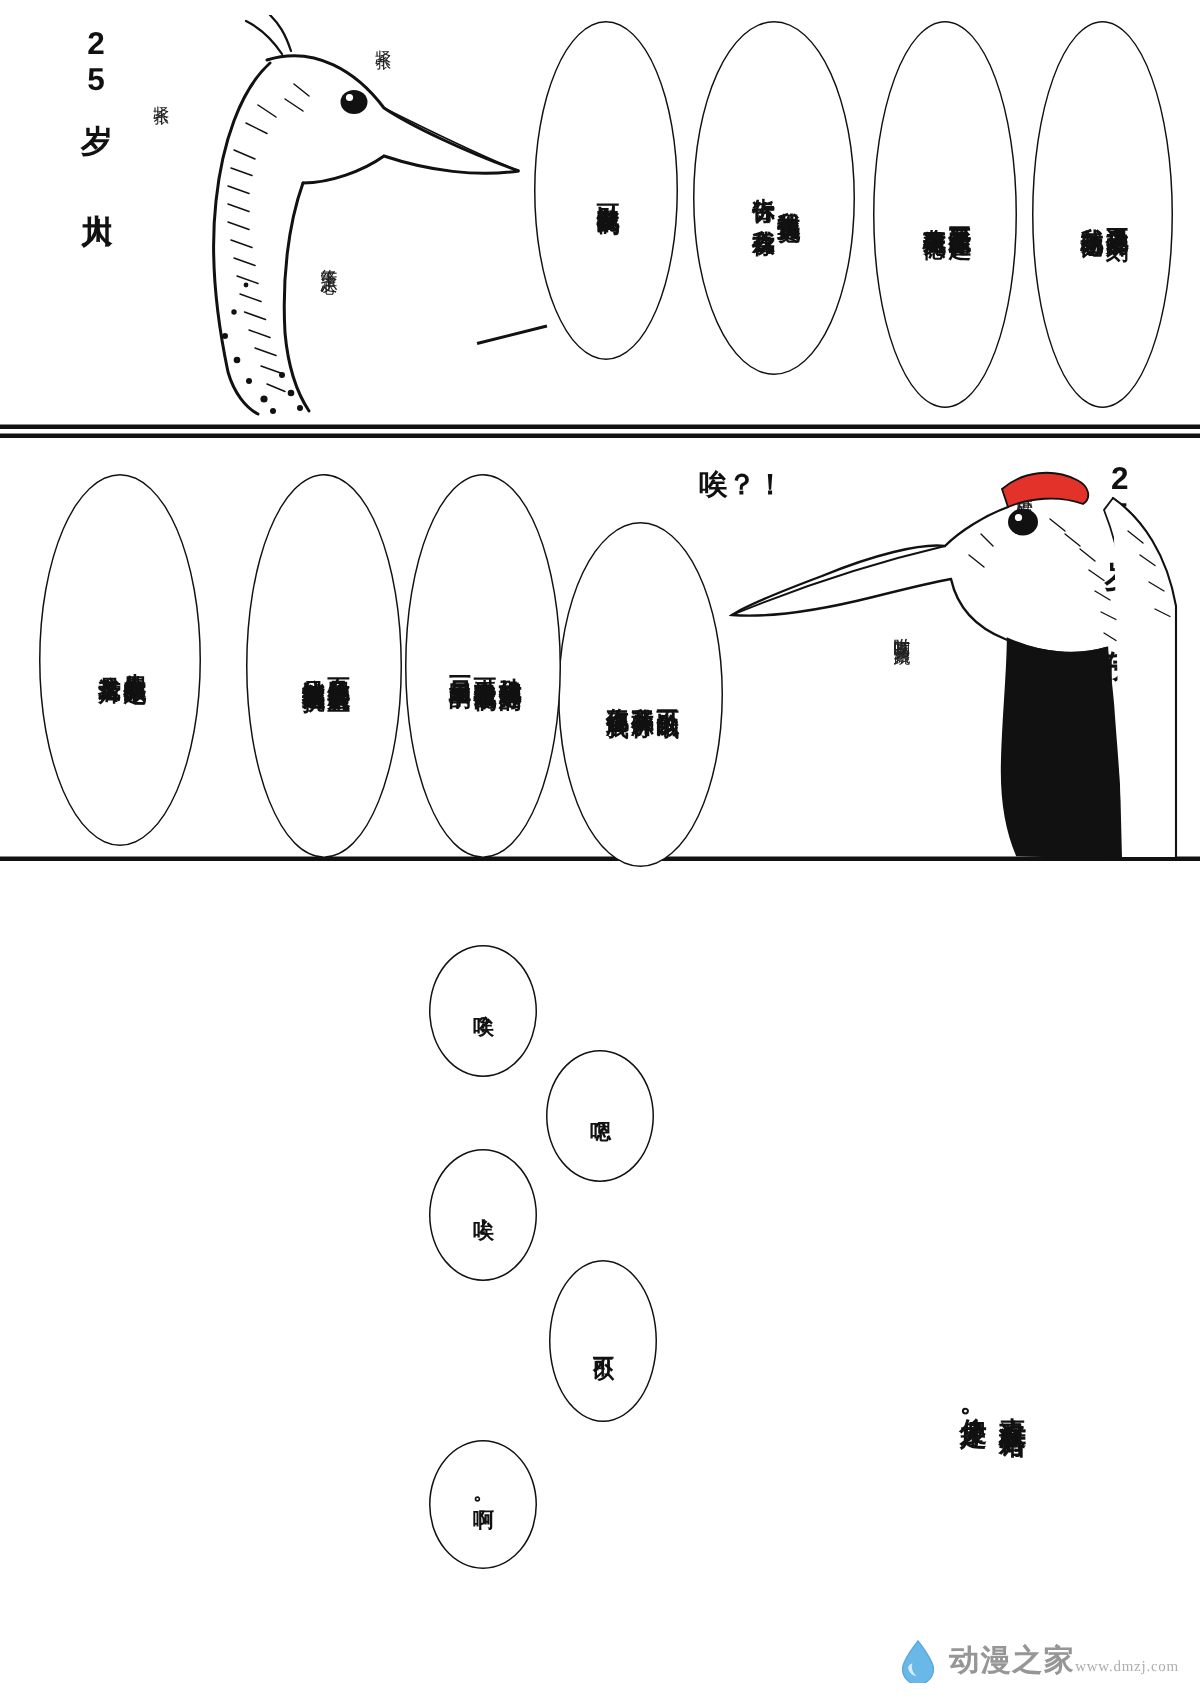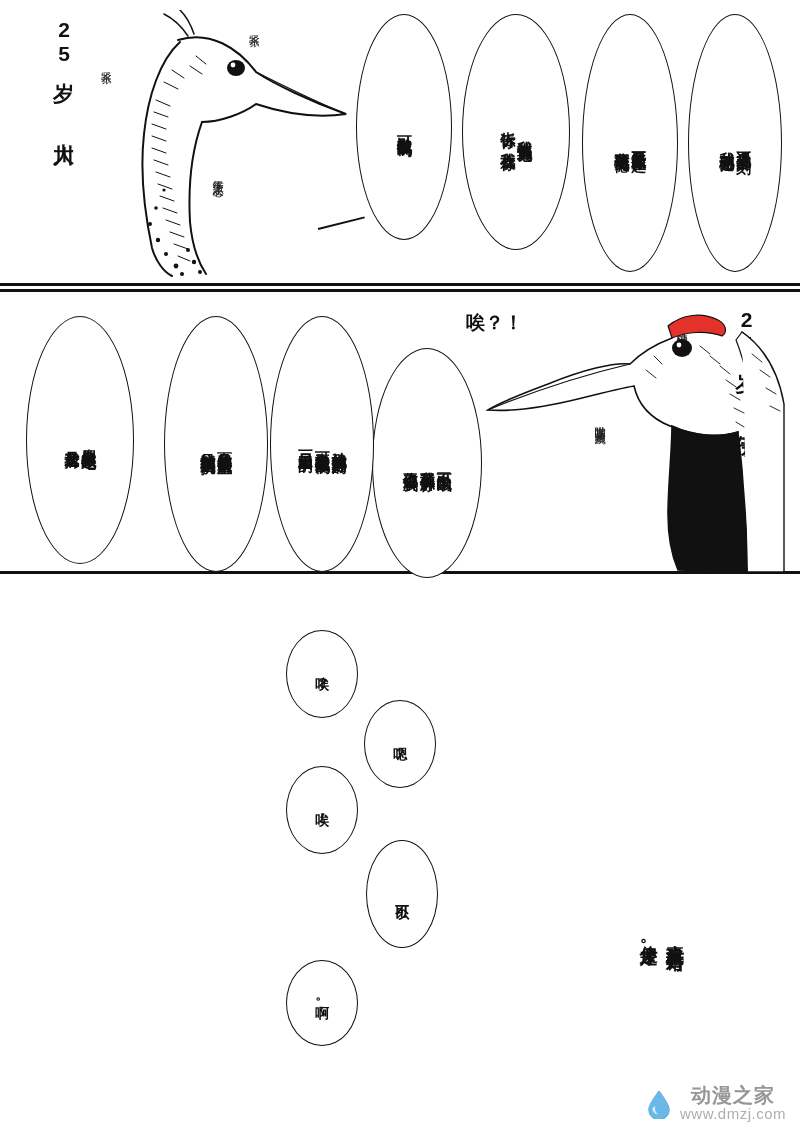--- a/index.html
+++ b/index.html
@@ -126,32 +126,33 @@
     display: flex;
     align-items: center;
     opacity: 0.92;
   }
   #watermark .drop {
     width: 30px; height: 30px;
     margin-right: 6px;
   }
   #watermark .wm-text {
     display: flex;
-    flex-direction: column;
-    align-items: center;
+    flex-direction: row;
+    align-items: flex-end;
     line-height: 1.05;
+    font-family: Liberation Serif, serif;
   }
   #watermark .wm-main {
     font-size: 20px;
     font-weight: 700;
     color: #8e8e8e;
     letter-spacing: 1px;
   }
   #watermark .wm-sub {
-    font-size: 15px;
+    font-size: 10px;
     color: #a8a8a8;
     letter-spacing: 0.5px;
   }
 </style>
 </head>
 <body>
 
 <div class="page">
 
   <div class="panel" id="panel-1">

